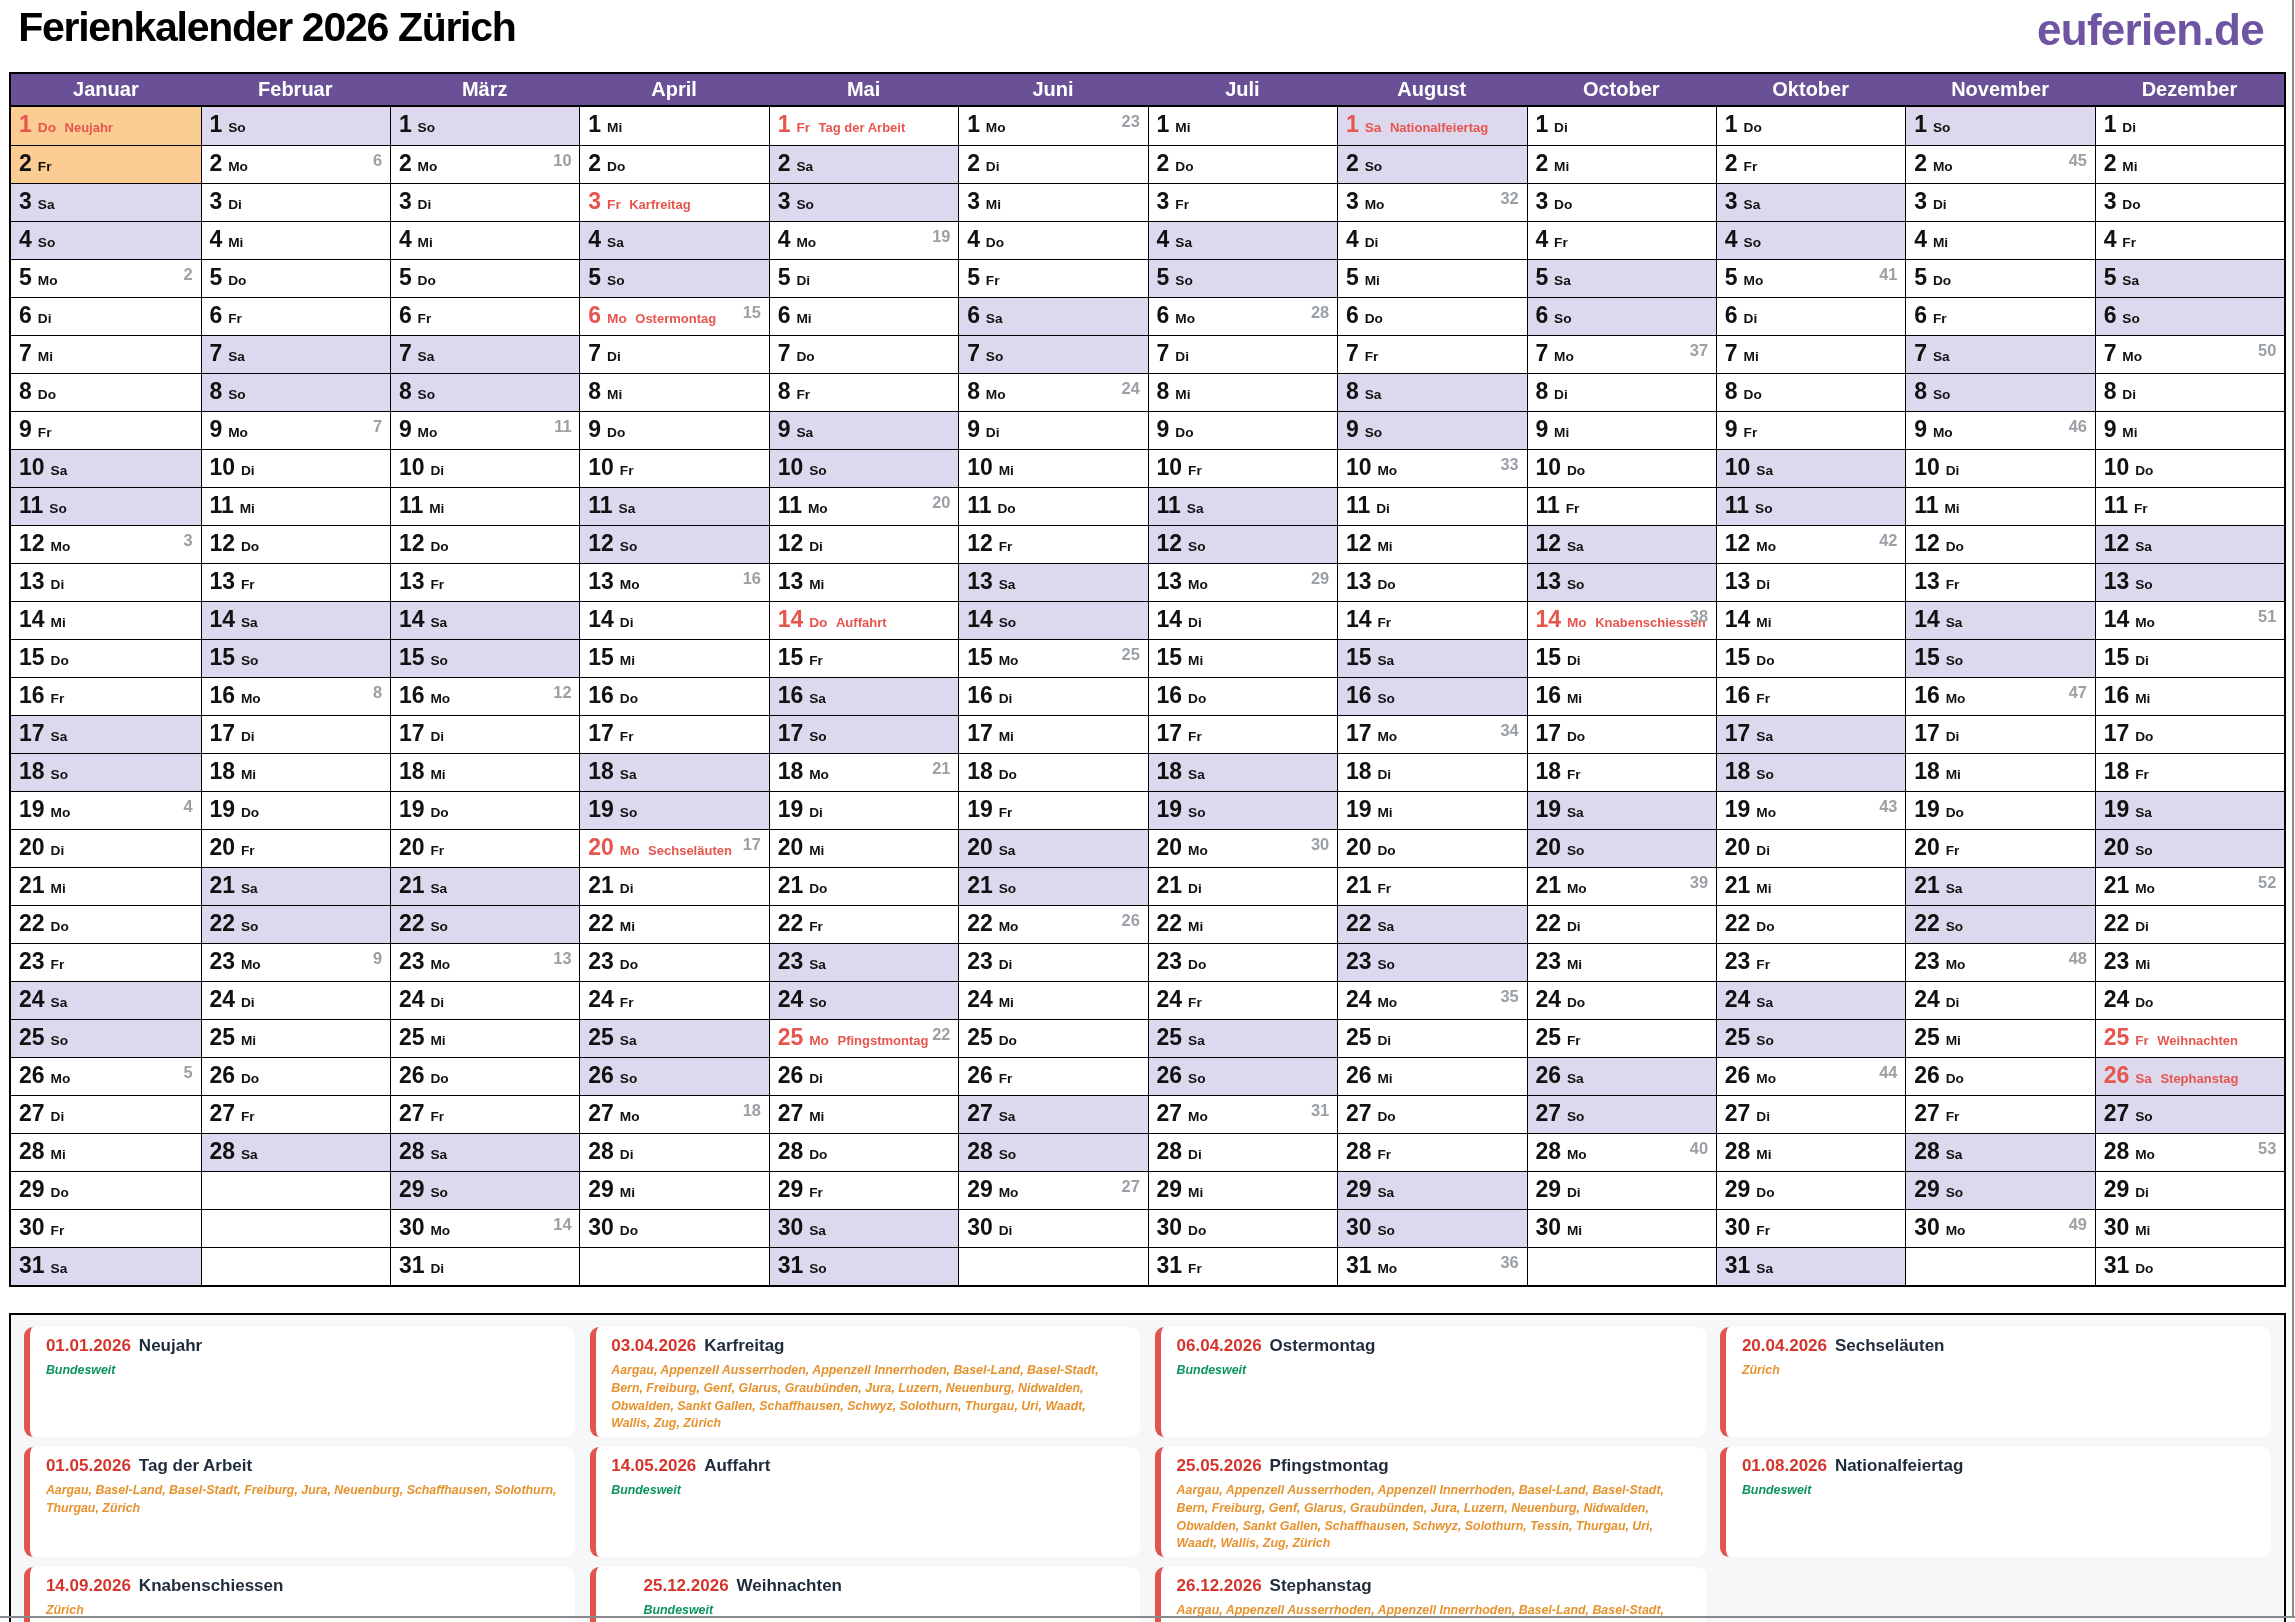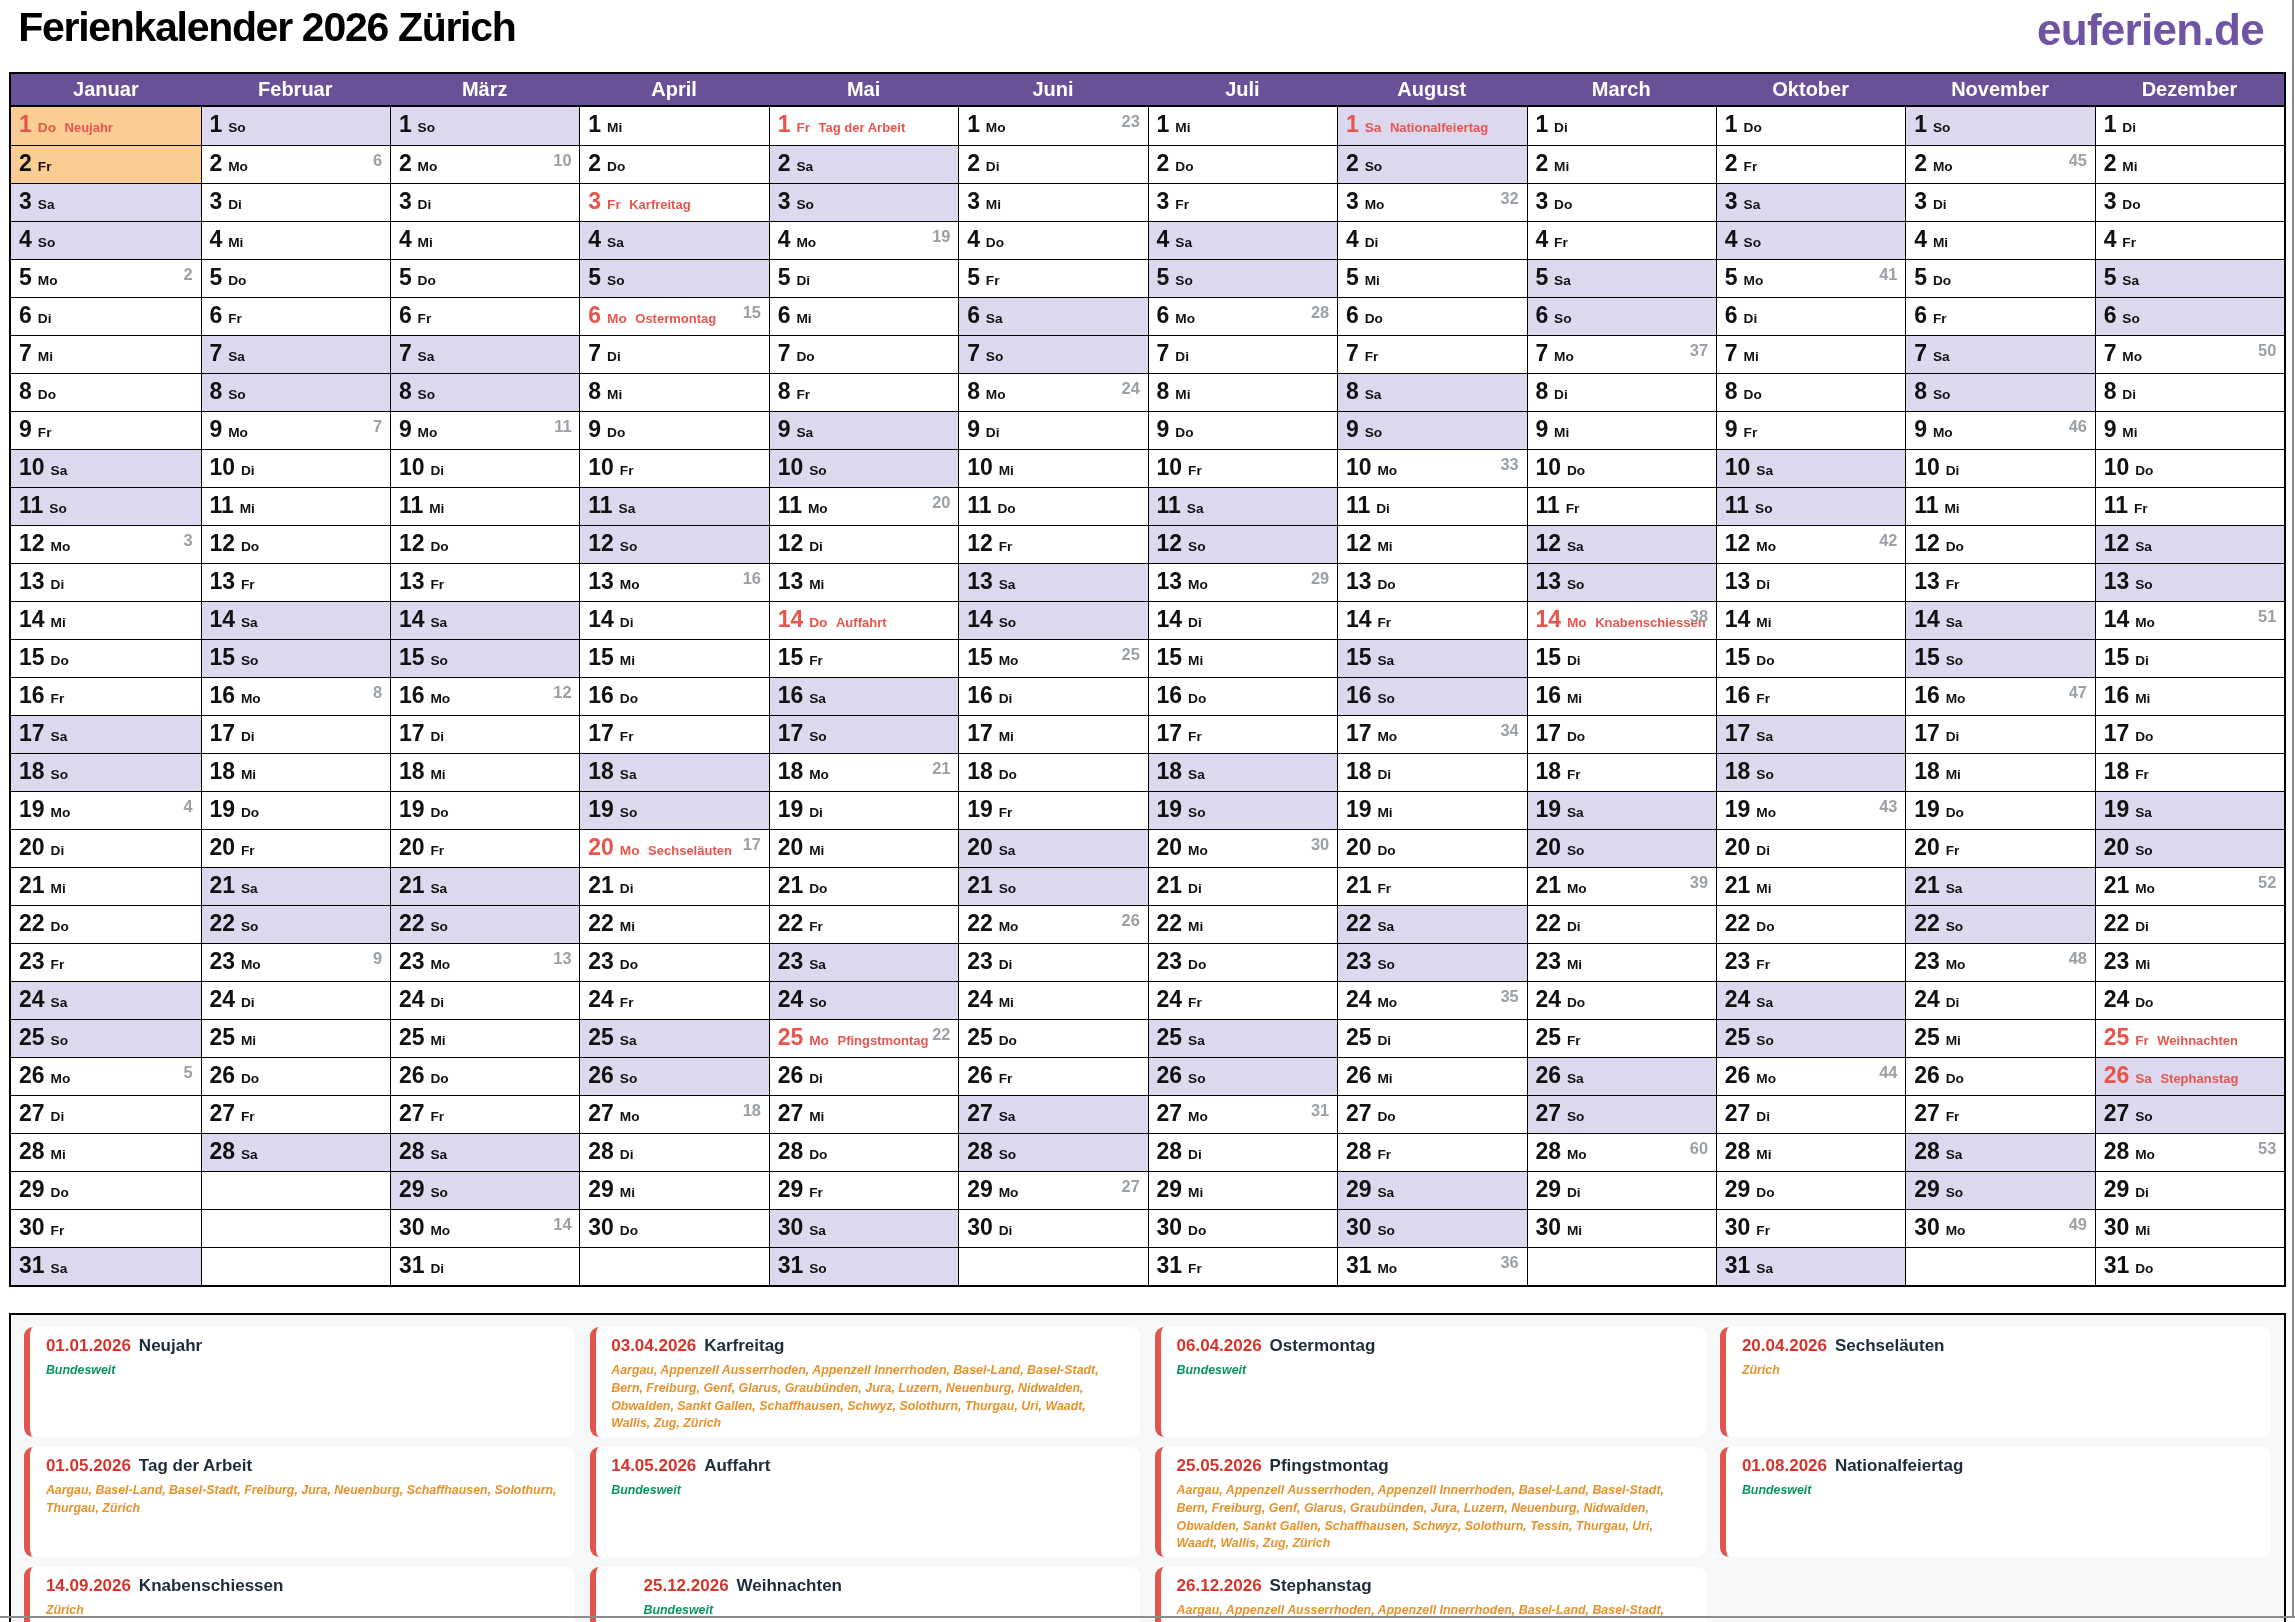--- a/index.html
+++ b/index.html
@@ -97,21 +97,21 @@
 <div class="logo">euferien.de</div>
 <div class="calendar">
     <div class="mh">Januar</div>
     <div class="mh">Februar</div>
     <div class="mh">März</div>
     <div class="mh">April</div>
     <div class="mh">Mai</div>
     <div class="mh">Juni</div>
     <div class="mh">Juli</div>
     <div class="mh">August</div>
-    <div class="mh">March</div>
+    <div class="mh">October</div>
     <div class="mh">Oktober</div>
     <div class="mh">November</div>
     <div class="mh">Dezember</div>
     <div class="cell r1 c1 sp hd">
       <span class="d">1</span>
       <span class="w">Do</span>
       <span class="h">Neujahr</span>
     </div>
     <div class="cell r1 we">
       <span class="d">1</span>
@@ -1489,21 +1489,21 @@
       <span class="d">28</span>
       <span class="w">Di</span>
     </div>
     <div class="cell">
       <span class="d">28</span>
       <span class="w">Fr</span>
     </div>
     <div class="cell">
       <span class="d">28</span>
       <span class="w">Mo</span>
-      <span class="k">60</span>
+      <span class="k">40</span>
     </div>
     <div class="cell">
       <span class="d">28</span>
       <span class="w">Mi</span>
     </div>
     <div class="cell we">
       <span class="d">28</span>
       <span class="w">Sa</span>
     </div>
     <div class="cell">

